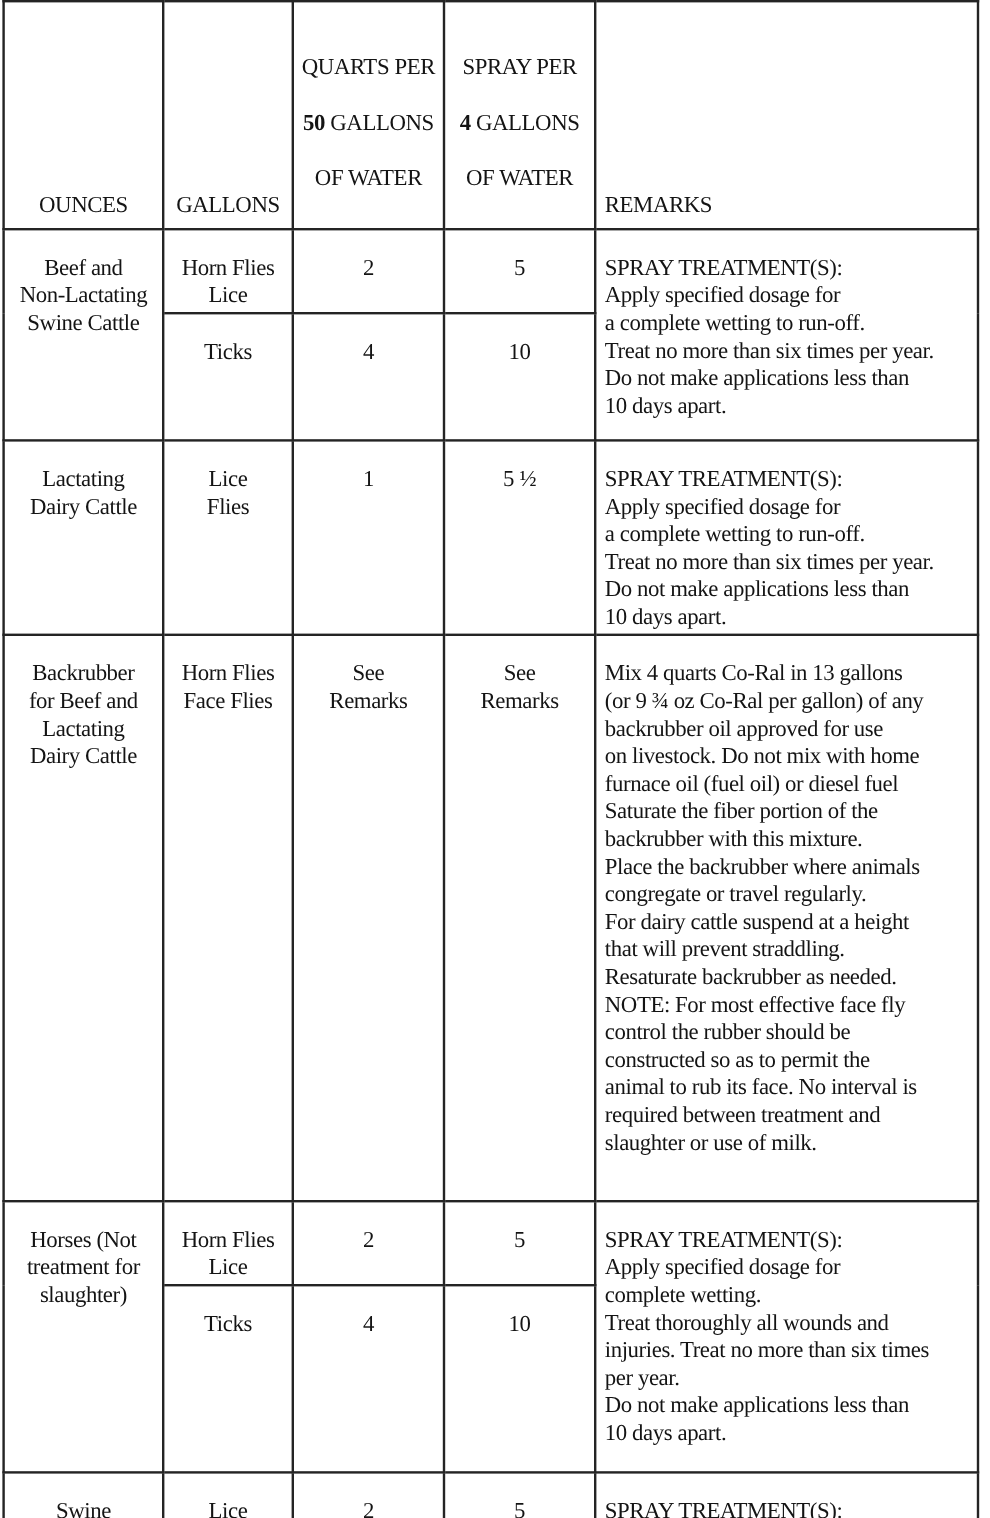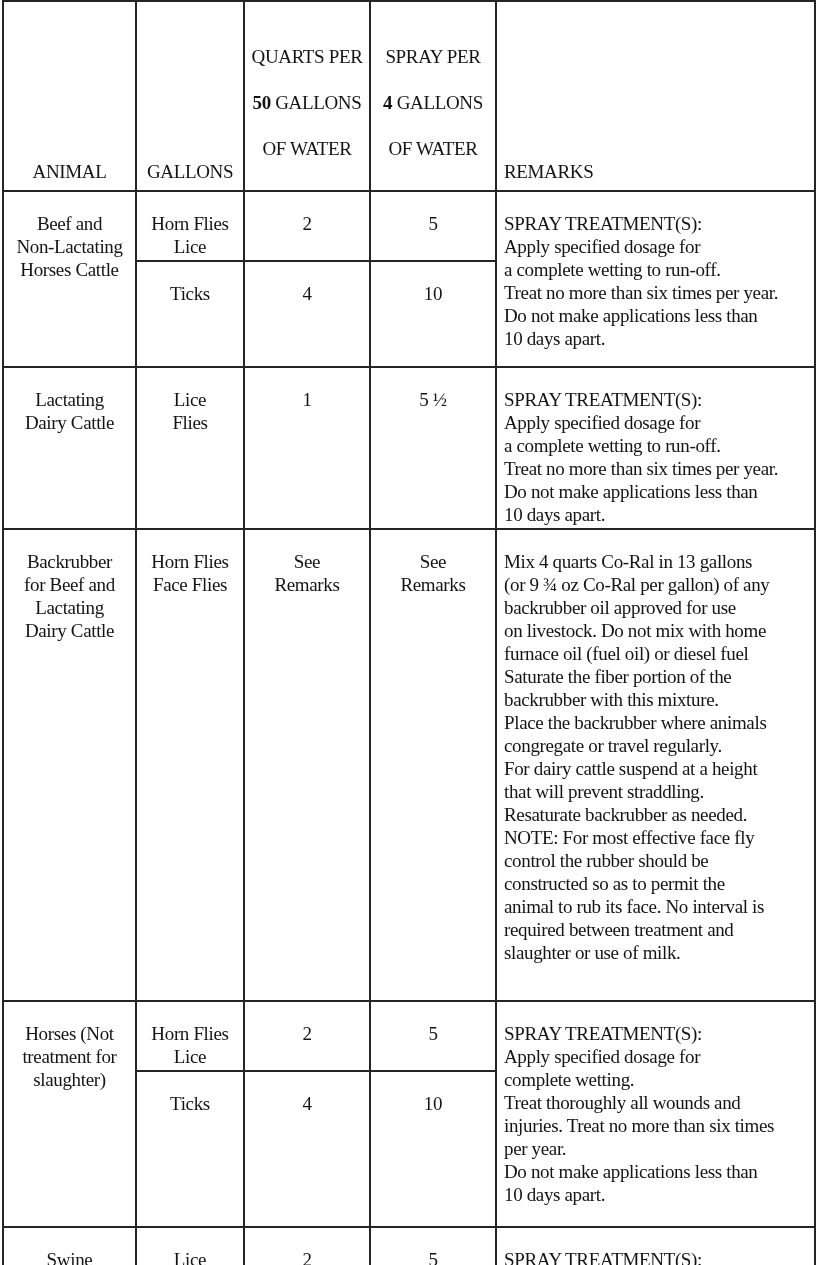--- a/index.html
+++ b/index.html
@@ -69,39 +69,39 @@
   <colgroup>
     <col class="c-animal">
     <col class="c-parasite">
     <col class="c-quarts">
     <col class="c-ounces">
     <col class="c-remarks">
   </colgroup>
 
   <tbody>
       <tr class="hdr h-hdr">
-    <th>ANIMAL</th>
+    <th>OUNCES</th>
     <th>GALLONS</th>
     <th>
       <div>QUARTS PER</div>
       <div><span class="b">50</span><span> GALLONS</span></div>
       <div>OF WATER</div>
     </th>
     <th>
       <div>SPRAY PER</div>
       <div><span class="b">4</span><span> GALLONS</span></div>
       <div>OF WATER</div>
     </th>
     <th class="remarks">REMARKS</th>
   </tr>
 
   <tr class="h-r1a">
     <td rowspan="2">Beef and
 Non-Lactating
-Horses Cattle</td>
+Swine Cattle</td>
     <td>Horn Flies
 Lice</td>
     <td>2</td>
     <td>5</td>
     <td rowspan="2" class="remarks">SPRAY TREATMENT(S):
 Apply specified dosage for
 a complete wetting to run-off.
 Treat no more than six times per year.
 Do not make applications less than
 10 days apart.</td>

